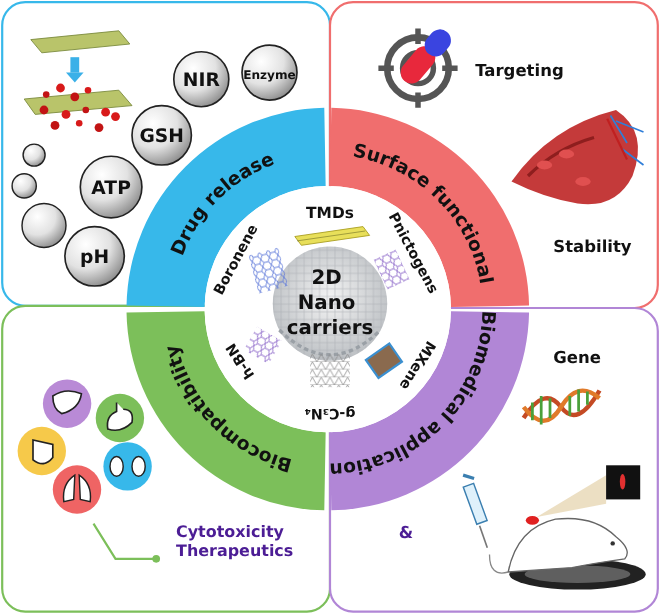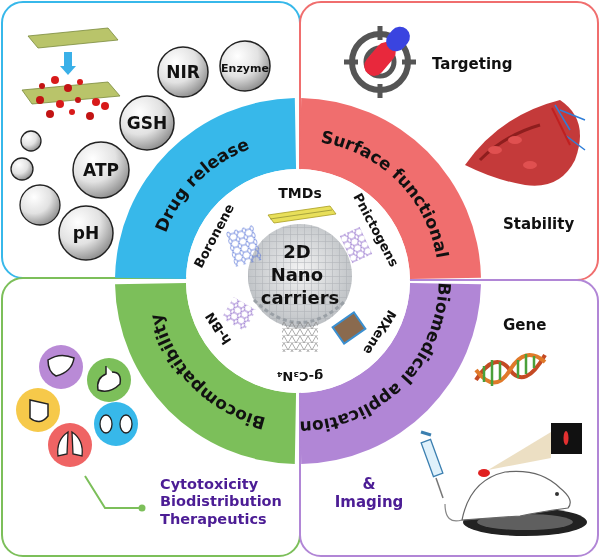--- a/index.html
+++ b/index.html
@@ -209,20 +209,18 @@
     <ellipse cx="484" cy="473" rx="6" ry="4" fill="#e02020"></ellipse>
     <path d="M488 470 L551 432 L551 458 Z" fill="#e9d9b8" opacity="0.85"></path>
     <rect x="551" y="423" width="31" height="31" fill="#111"></rect>
     <ellipse cx="566" cy="438" rx="2.5" ry="7" fill="#e23030"></ellipse>
   </g>
 
 </svg>
 
 <div class="html-lbl" style="left:160px;top:476px;font-size:14.5px;">
   <div>Cytotoxicity</div>
-  <div>Biodistribution</div>
   <div>Therapeutics</div>
 </div>
 
 <div class="html-lbl" style="left:306px;top:475px;width:126px;text-align:center;font-size:15px;">
   <div>&amp;</div>
-  <div>Imaging</div>
 </div>
 
 </body></html>

